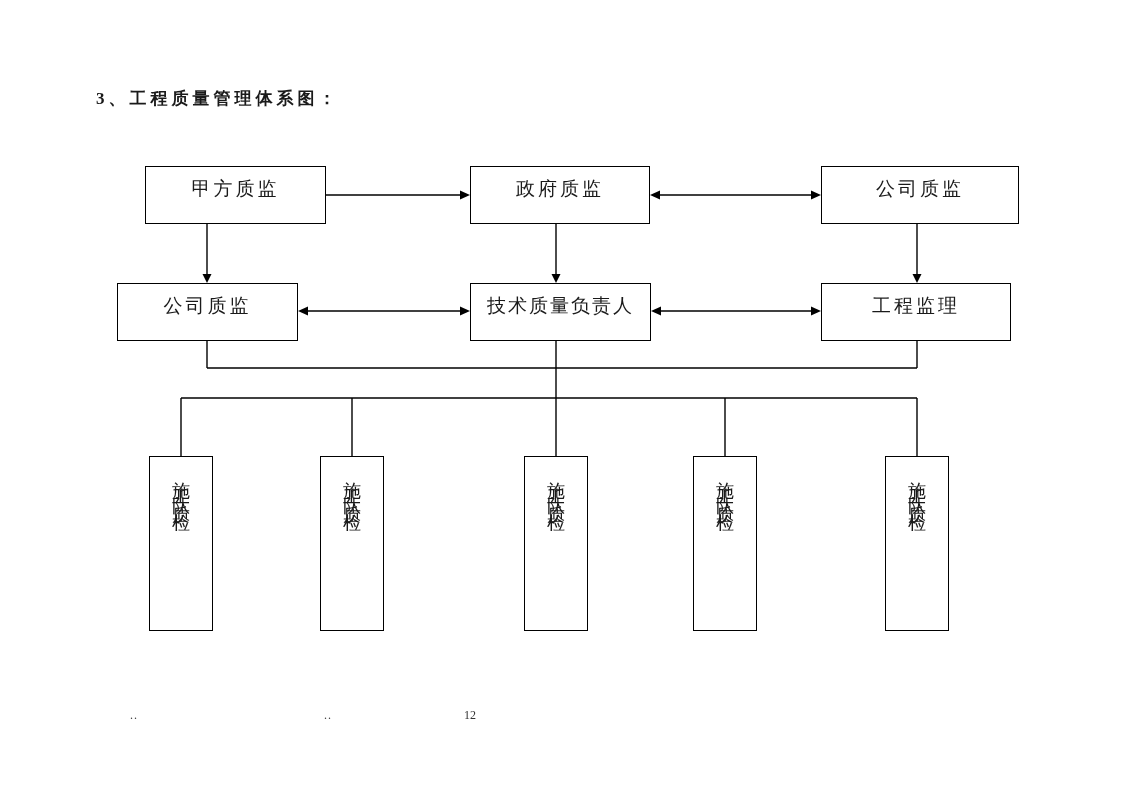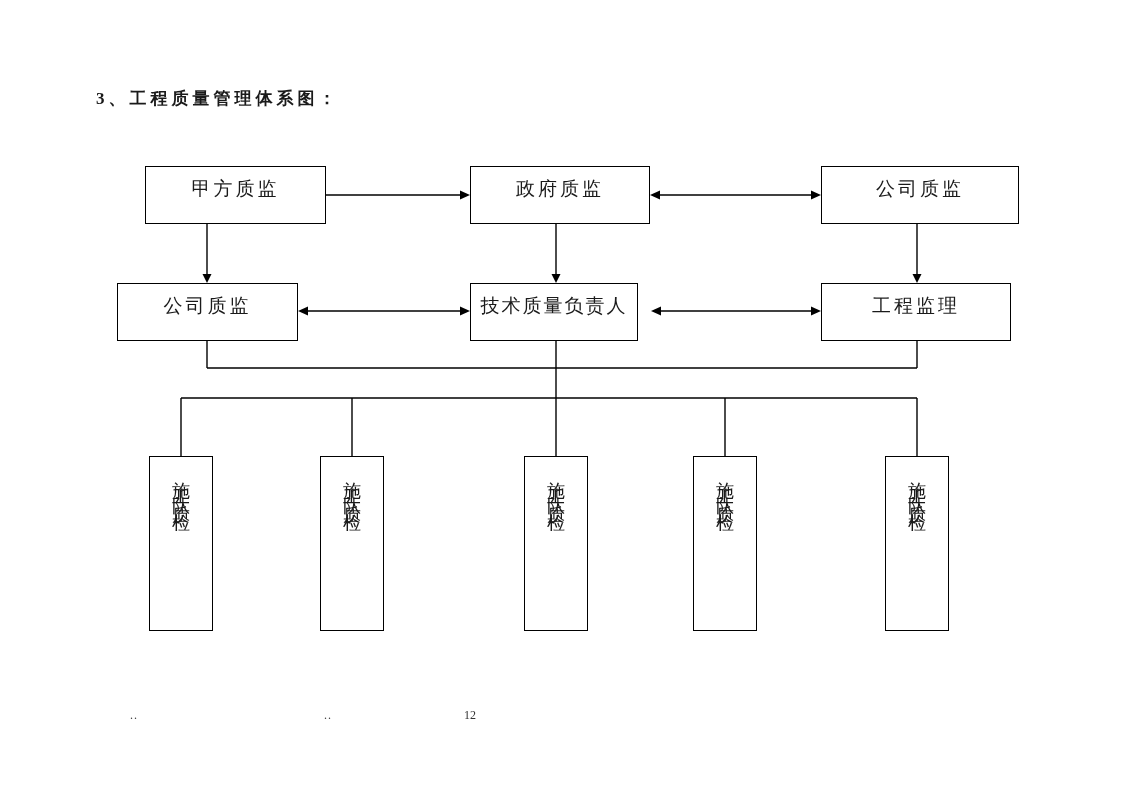--- a/index.html
+++ b/index.html
@@ -158,21 +158,21 @@
   <div class="node-box h-box" style="left:470px; top:166px; width:180px;">
     <span class="label">政府质监</span>
   </div>
   <div class="node-box h-box" style="left:821px; top:166px; width:198px;">
     <span class="label">公司质监</span>
   </div>
 
   <div class="node-box h-box" style="left:117px; top:283px; width:181px;">
     <span class="label">公司质监</span>
   </div>
-  <div class="node-box h-box" style="left:470px; top:283px; width:168px;">
+  <div class="node-box h-box" style="left:470px; top:283px; width:181px;">
     <span class="label tight">技术质量负责人</span>
   </div>
   <div class="node-box h-box" style="left:821px; top:283px; width:190px;">
     <span class="label">工程监理</span>
   </div>
 
   <div class="node-box v-box" style="left:149px;">
     <span class="v-label">施工队质检</span>
   </div>
   <div class="node-box v-box" style="left:320px;">

